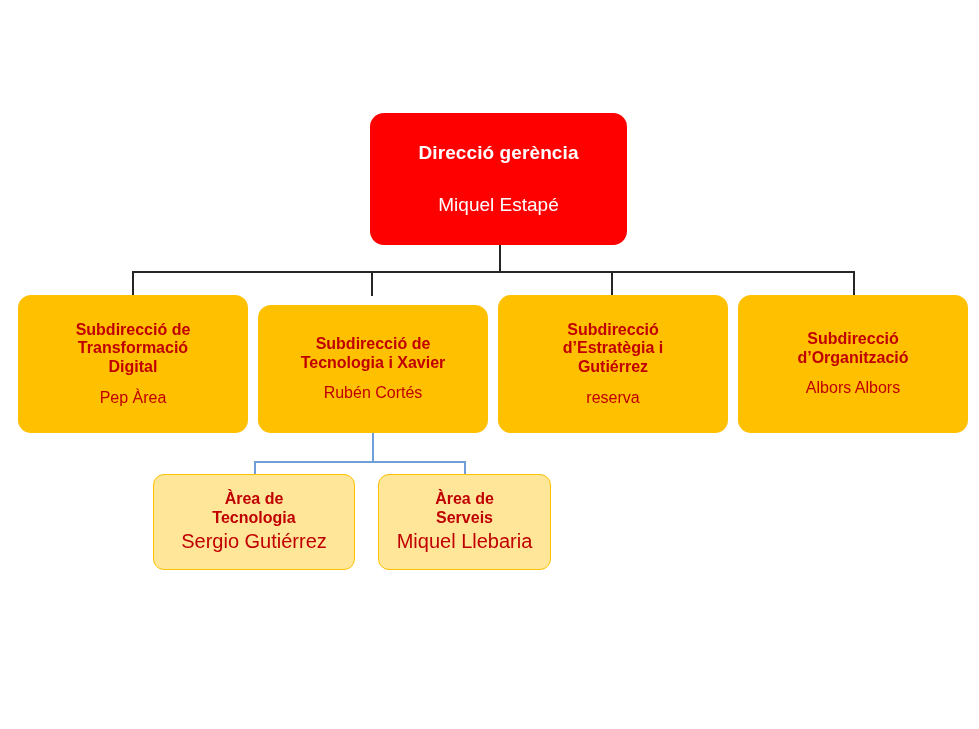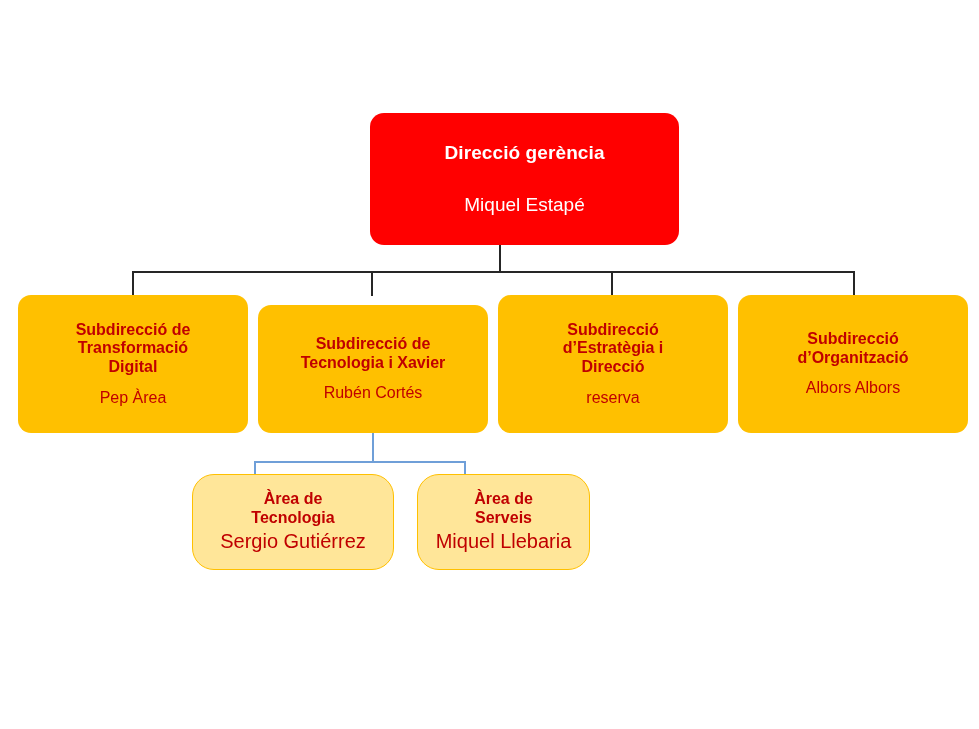--- a/index.html
+++ b/index.html
@@ -79,37 +79,36 @@
   .node.sub .person {
     font-size: 16px;
     margin-top: 12px;
   }
 
   
   .node.area {
     background: #FFE699;
     color: #C00000;
     border: 1.5px solid #FFC000;
-    border-radius: 22px;
-    margin-left: 39px;
+    border-radius: 11px;
   }
   .node.area .title {
     font-size: 16px;
   }
   .node.area .person {
     font-size: 20px;
     margin-top: 3px;
   }
 </style>
 </head>
 <body>
 
 <div id="org-canvas">
 
-  <div class="node root" style="left:370px; top:113px; width:309px; height:132px;">
+  <div class="node root" style="left:370px; top:113px; width:257px; height:132px;">
     <span class="title">Direcció gerència</span>
     <span class="person">Miquel Estapé</span>
   </div>
 
   <div class="conn v" style="left:499px; top:245px; height:28px;"></div>
   <div class="conn h" style="left:132px; top:271px; width:723px;"></div>
   <div class="conn v" style="left:132px; top:271px; height:25px;"></div>
   <div class="conn v" style="left:371px; top:271px; height:25px;"></div>
   <div class="conn v" style="left:611px; top:271px; height:25px;"></div>
   <div class="conn v" style="left:853px; top:271px; height:25px;"></div>
@@ -123,21 +122,21 @@
 
   <div class="node sub" style="left:258px; top:305px; width:230px; height:128px;">
     <span class="title">Subdirecció de</span>
     <span class="title">Tecnologia i Xavier</span>
     <span class="person">Rubén Cortés</span>
   </div>
 
   <div class="node sub" style="left:498px; top:295px; width:230px; height:138px;">
     <span class="title">Subdirecció</span>
     <span class="title">d’Estratègia i</span>
-    <span class="title">Direcció</span>
+    <span class="title">Gutiérrez</span>
     <span class="person">reserva</span>
   </div>
 
   <div class="node sub" style="left:738px; top:295px; width:230px; height:138px;">
     <span class="title">Subdirecció</span>
     <span class="title">d’Organització</span>
     <span class="person">Albors Albors</span>
   </div>
 
   <div class="conn v blue" style="left:372px; top:433px; height:29px;"></div>

